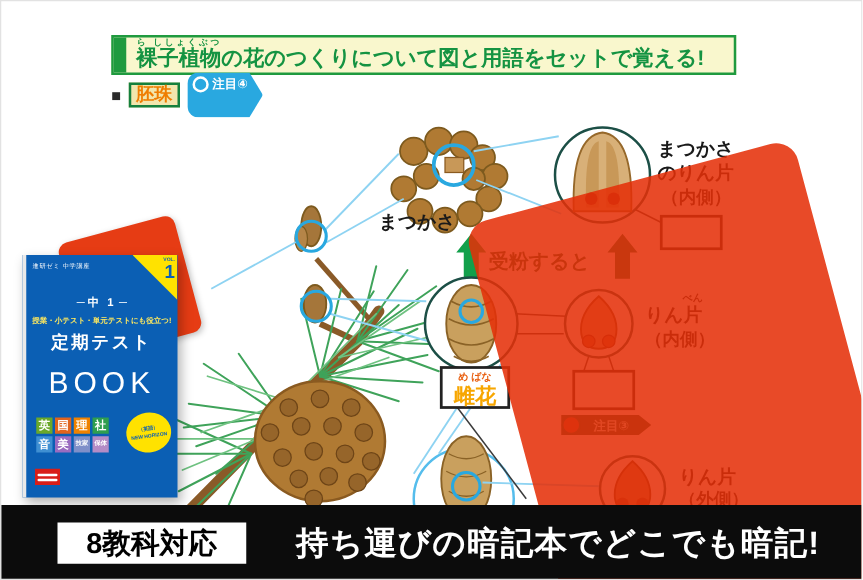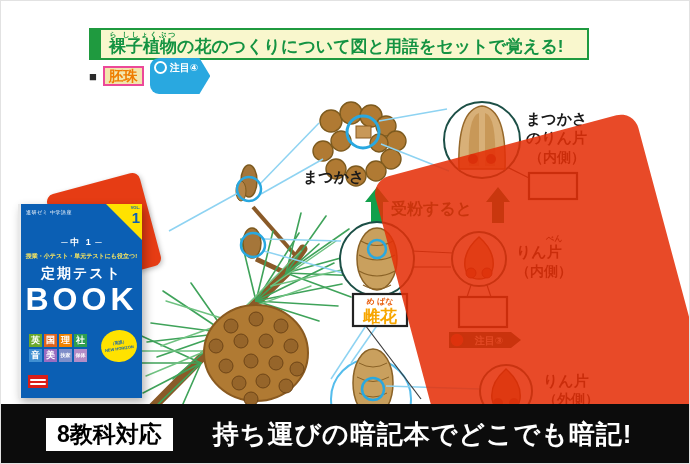--- a/index.html
+++ b/index.html
@@ -20,21 +20,21 @@
     line-height:1.05;white-space:nowrap;padding-bottom:2px;
   }
   .htext ruby rt{font-size:7px;color:#149342;letter-spacing:1px;}
   
   .defline{
     position:absolute;left:88px;top:62px;height:26px;display:flex;align-items:center;
     font-size:14.5px;font-weight:bold;color:#1a1a1a;white-space:nowrap;
   }
   .defbullet{font-size:13px;margin-right:4px;color:#2b2b2b;}
   .hl-box{
-    display:inline-block;background:#f2e6ad;border:2px solid #ec4899;
+    display:inline-block;background:#f2e6ad;border:2px solid #15803d;
     color:#ef7d00;padding:0 4px;margin:0 2px;font-weight:bold;line-height:1.15;
   }
   .badge4{
     display:inline-flex;align-items:center;gap:3px;margin-left:4px;
     background:#29a8e0;color:#fff;font-size:10px;font-weight:bold;
     padding:2px 12px 19px 4px;border-radius:9px 0 0 9px;
     clip-path:polygon(0 0,82% 0,100% 50%,82% 100%,0 100%);
     height:15px;line-height:15px;
   }
   .lens{display:inline-block;width:9px;height:9px;border:2px solid #fff;border-radius:50%;background:transparent;}
@@ -63,21 +63,21 @@
     clip-path:polygon(0 0,100% 0,100% 100%);
   }
   .bk-vol{position:absolute;right:2px;top:2px;color:#0b5fb4;font-weight:bold;text-align:right;line-height:1;}
   .bk-vol .v{font-size:4px;display:block;}
   .bk-vol .n{font-size:15px;display:block;}
   .bk-grade{margin-top:32px;text-align:center;font-size:9px;font-weight:bold;letter-spacing:2px;}
   .bk-grade .dash{letter-spacing:0;}
   .bk-tagline{text-align:center;font-size:6px;font-weight:bold;color:#ffe95e;margin-top:3px;white-space:nowrap;}
   .bk-t1{text-align:center;font-size:14px;font-weight:bold;letter-spacing:2px;margin-top:4px;}
   .bk-t2{text-align:center;font-size:38px;font-weight:bold;letter-spacing:5px;line-height:1.02;margin-top:1px;}
-  .bk-t3{text-align:center;font-size:32px;font-weight:bold;letter-spacing:4px;line-height:1;margin-top:0;}
+  .bk-t3{text-align:center;font-size:24px;font-weight:normal;letter-spacing:4px;line-height:1;margin-top:12px;}
   .bk-subjects{position:absolute;left:8px;bottom:34px;}
   .bk-row{display:flex;gap:2px;margin-bottom:2px;}
   .subj{width:13px;height:13px;display:flex;align-items:center;justify-content:center;
         font-size:9px;font-weight:bold;color:#fff;}
   .subj.small{font-size:5px;line-height:1;text-align:center;}
   .s0{background:#6aa82a;} .s1{background:#e0641e;} .s2{background:#ef8200;} .s3{background:#2f9e4f;}
   .s4{background:#3f8fd2;} .s5{background:#9a6cc0;} .s6{background:#7f8fc9;} .s7{background:#b48cc6;}
   .bk-sticker{
     position:absolute;right:5px;bottom:36px;width:36px;height:32px;background:#ffe200;
     border-radius:50%;transform:rotate(-8deg);color:#0b5fb4;
@@ -87,21 +87,21 @@
   .bk-redbadge{position:absolute;left:7px;bottom:10px;width:20px;height:13px;background:#d91e18;
     display:flex;flex-direction:column;justify-content:center;gap:2px;padding:0 2px;box-sizing:border-box;}
   .bk-redbadge i{display:block;height:2px;background:#fff;border-radius:1px;}
   
   .banner{
     position:absolute;left:0;top:403px;width:690px;height:61px;background:#0c0c0c;z-index:10;
     display:flex;align-items:center;padding-left:45px;box-sizing:border-box;gap:12px;
   }
   .banner-tag{
     background:#fff;color:#000;font-size:23px;font-weight:bold;
-    padding:5px 11px;line-height:1;white-space:nowrap;
+    padding:5px 23px;line-height:1;white-space:nowrap;
   }
   .banner-text{color:#fff;font-size:26px;font-weight:bold;letter-spacing:1px;white-space:nowrap;margin-left:28px;}
   text{font-family:"Liberation Sans","DejaVu Sans",sans-serif;}
 </style>
 </head>
 <body>
 
 <div class="stage">
 
   <div class="hbar">

